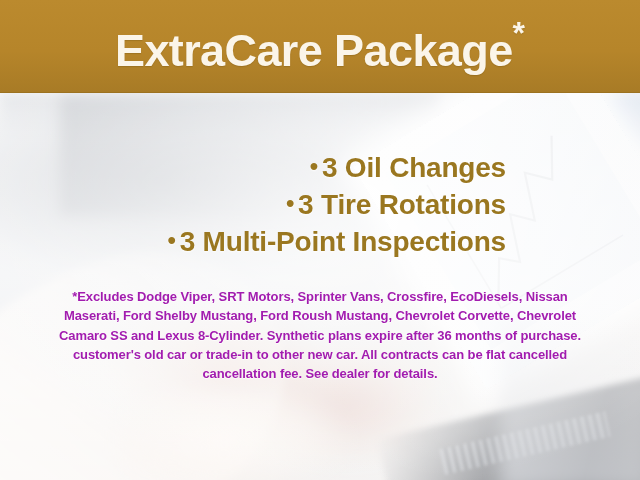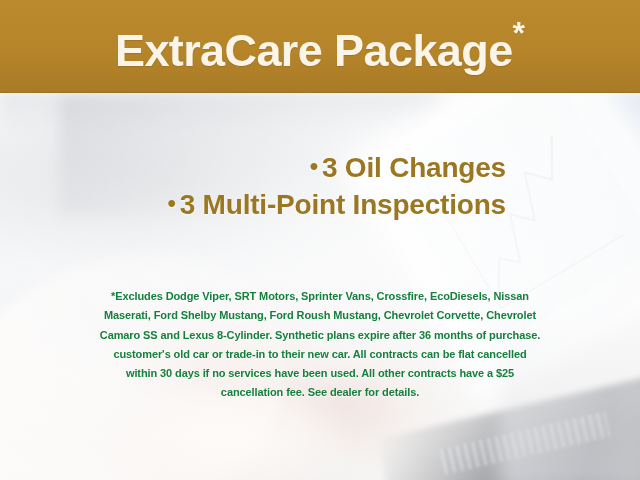--- a/index.html
+++ b/index.html
@@ -199,22 +199,22 @@
 
   
   #disclaimer {
     position: absolute;
     left: 24px;
     top: 287px;
     width: 592px;
     text-align: center;
   }
   .fine-line {
-    color: #15803d;
-    font-size: 11px;
+    color: #a21caf;
+    font-size: 13px;
     font-weight: 700;
     line-height: 19.3px;
     letter-spacing: -0.1px;
     white-space: nowrap;
     text-shadow: 0 1px 1px rgba(255,255,255,0.8);
   }
 </style>
 </head>
 <body>
 
@@ -249,26 +249,28 @@
     <div id="header-title">
       <span>ExtraCare Package</span><span class="ast">*</span>
     </div>
   </div>
 
   <div id="bullets">
     <div class="bullet-line">
       <span class="dot">•</span><span>3 Oil Changes</span>
     </div>
     <div class="bullet-line">
+      <span class="dot">•</span><span>3 Tire Rotations</span>
+    </div>
+    <div class="bullet-line">
       <span class="dot">•</span><span>3 Multi-Point Inspections</span>
     </div>
   </div>
 
   <div id="disclaimer">
     <div class="fine-line">*Excludes Dodge Viper, SRT Motors, Sprinter Vans, Crossfire, EcoDiesels, Nissan</div>
     <div class="fine-line">Maserati, Ford Shelby Mustang, Ford Roush Mustang, Chevrolet Corvette, Chevrolet</div>
     <div class="fine-line">Camaro SS and Lexus 8-Cylinder. Synthetic plans expire after 36 months of purchase.</div>
-    <div class="fine-line">customer's old car or trade-in to their new car. All contracts can be flat cancelled</div>
-    <div class="fine-line">within 30 days if no services have been used. All other contracts have a $25</div>
+    <div class="fine-line">customer's old car or trade-in to other new car. All contracts can be flat cancelled</div>
     <div class="fine-line">cancellation fee. See dealer for details.</div>
   </div>
 
 </div>
 
 </body></html>

